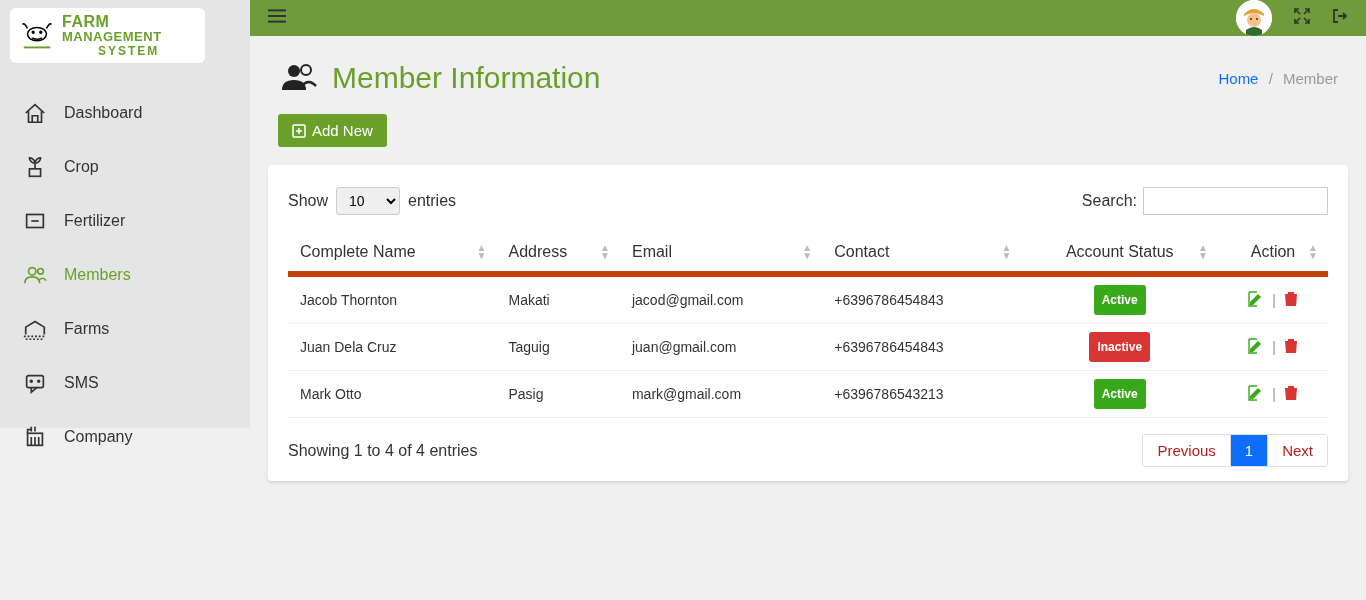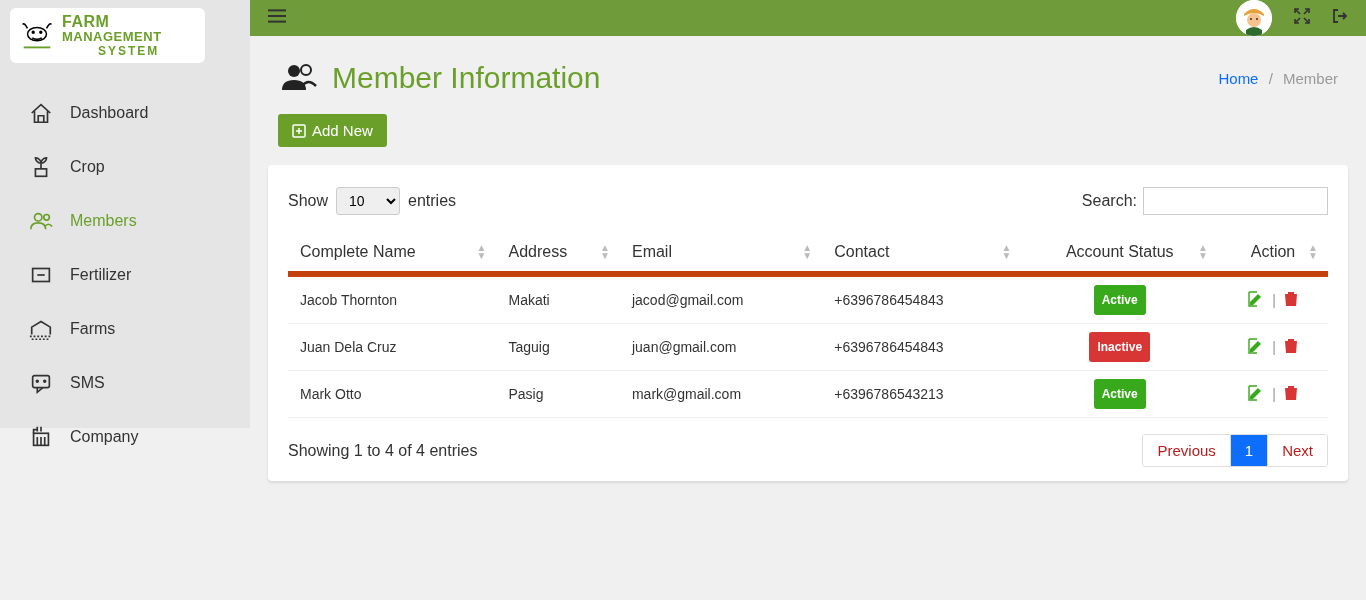--- a/index.html
+++ b/index.html
@@ -13,21 +13,21 @@
 
 .logo-wrap { padding: 8px 10px; }
 .logo-box { background: #fff; border-radius: 6px; padding: 6px 8px; display: flex; align-items: center; gap: 6px; width: 195px; }
 .logo-icon { width: 38px; height: 38px; display: flex; align-items: center; justify-content: center; }
 .logo-text { display: flex; flex-direction: column; line-height: 1; }
 .logo-line1 { color: #6aa02a; font-weight: 800; font-size: 16px; letter-spacing: 0.5px; }
 .logo-line2 { color: #6aa02a; font-weight: 800; font-size: 13px; letter-spacing: 0.5px; }
 .logo-line3 { color: #6aa02a; font-weight: 700; font-size: 12px; letter-spacing: 2px; margin-top: 2px; margin-left: 36px; }
 
 
-.nav { padding: 15px 0 0 6px; }
+.nav { padding: 15px 0 0 0; }
 .nav-item { display: flex; align-items: center; gap: 16px; padding: 14px 22px; color: #333; font-size: 16px; cursor: pointer; }
 .nav-item.active { color: #6aa02a; }
 .nav-icon { width: 26px; height: 26px; display: flex; align-items: center; justify-content: center; flex-shrink: 0; }
 
 
 .topbar { background: #6f9b3a; height: 55px; display: flex; align-items: center; justify-content: space-between; padding: 0 18px; }
 .hamburger { color: #333; font-size: 18px; cursor: pointer; }
 .topbar-right { display: flex; align-items: center; gap: 22px; }
 .avatar { width: 36px; height: 36px; border-radius: 50%; background: #fff; display: flex; align-items: center; justify-content: center; overflow: hidden; }
 .topbar-icon { color: #333; font-size: 16px; cursor: pointer; }
@@ -118,39 +118,39 @@
         </div>
         <div class="nav-item">
           <span class="nav-icon">
             <svg viewBox="0 0 28 28" fill="none" stroke-width="1.8">
               <rect x="8" y="16" width="12" height="8"></rect>
               <path d="M14 16 V8 M14 10 C10 10 8 6 8 4 C12 4 14 8 14 10 M14 10 C18 10 20 6 20 4 C16 4 14 8 14 10"></path>
             </svg>
           </span>
           <span>Crop</span>
         </div>
+        <div class="nav-item">
+          <span class="nav-icon">
+            <svg viewBox="0 0 28 28" fill="none" stroke-width="1.8">
+              <rect x="5" y="7" width="18" height="14"></rect>
+              <line x1="10" y1="14" x2="18" y2="14"></line>
+            </svg>
+          </span>
+          <span>Fertilizer</span>
+        </div>
         <div class="nav-item active">
           <span class="nav-icon">
             <svg viewBox="0 0 28 28" fill="none" stroke-width="1.8">
               <circle cx="11" cy="10" r="4"></circle>
               <path d="M3 23 Q3 16 11 16 Q19 16 19 23"></path>
               <circle cx="20" cy="10" r="3"></circle>
               <path d="M18 20 Q22 15 26 20"></path>
             </svg>
           </span>
           <span>Members</span>
-        </div>
-        <div class="nav-item">
-          <span class="nav-icon">
-            <svg viewBox="0 0 28 28" fill="none" stroke-width="1.8">
-              <rect x="5" y="7" width="18" height="14"></rect>
-              <line x1="10" y1="14" x2="18" y2="14"></line>
-            </svg>
-          </span>
-          <span>Fertilizer</span>
         </div>
         <div class="nav-item">
           <span class="nav-icon">
             <svg viewBox="0 0 28 28" fill="none" stroke-width="1.8">
               <path d="M4 20 L4 12 L14 6 L24 12 L24 20"></path>
               <path d="M2 22 L26 22 M4 25 L24 25" stroke-dasharray="2 2"></path>
             </svg>
           </span>
           <span>Farms</span>
         </div>

